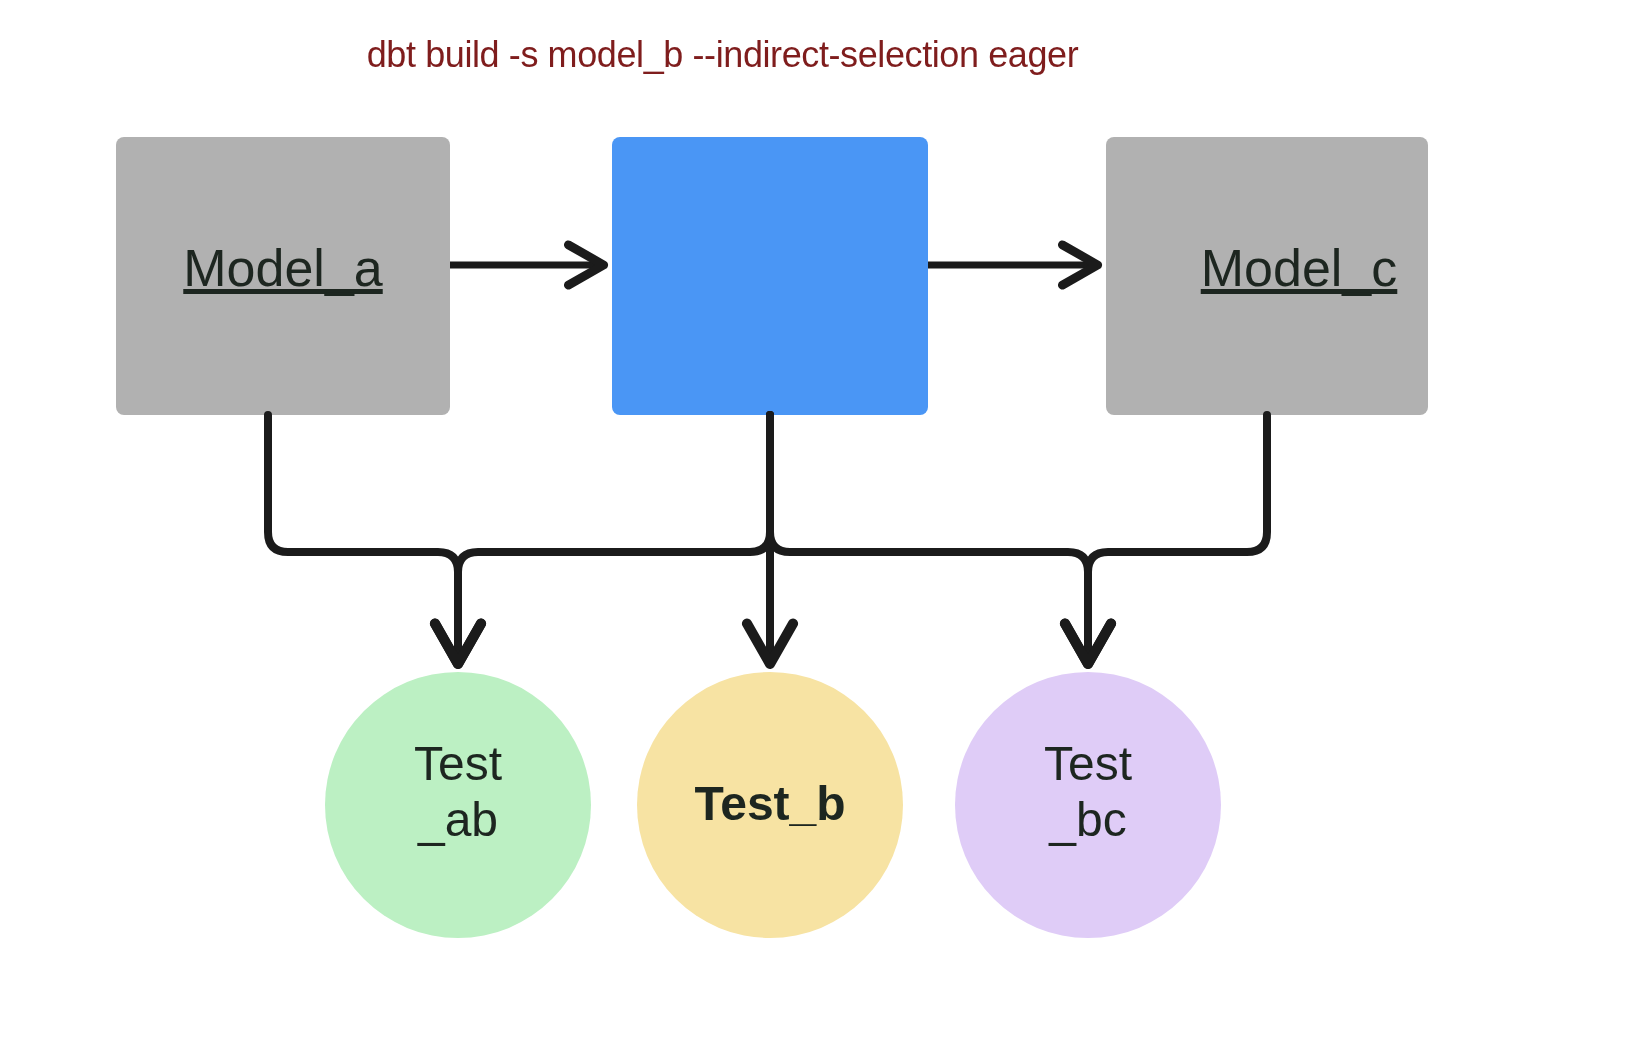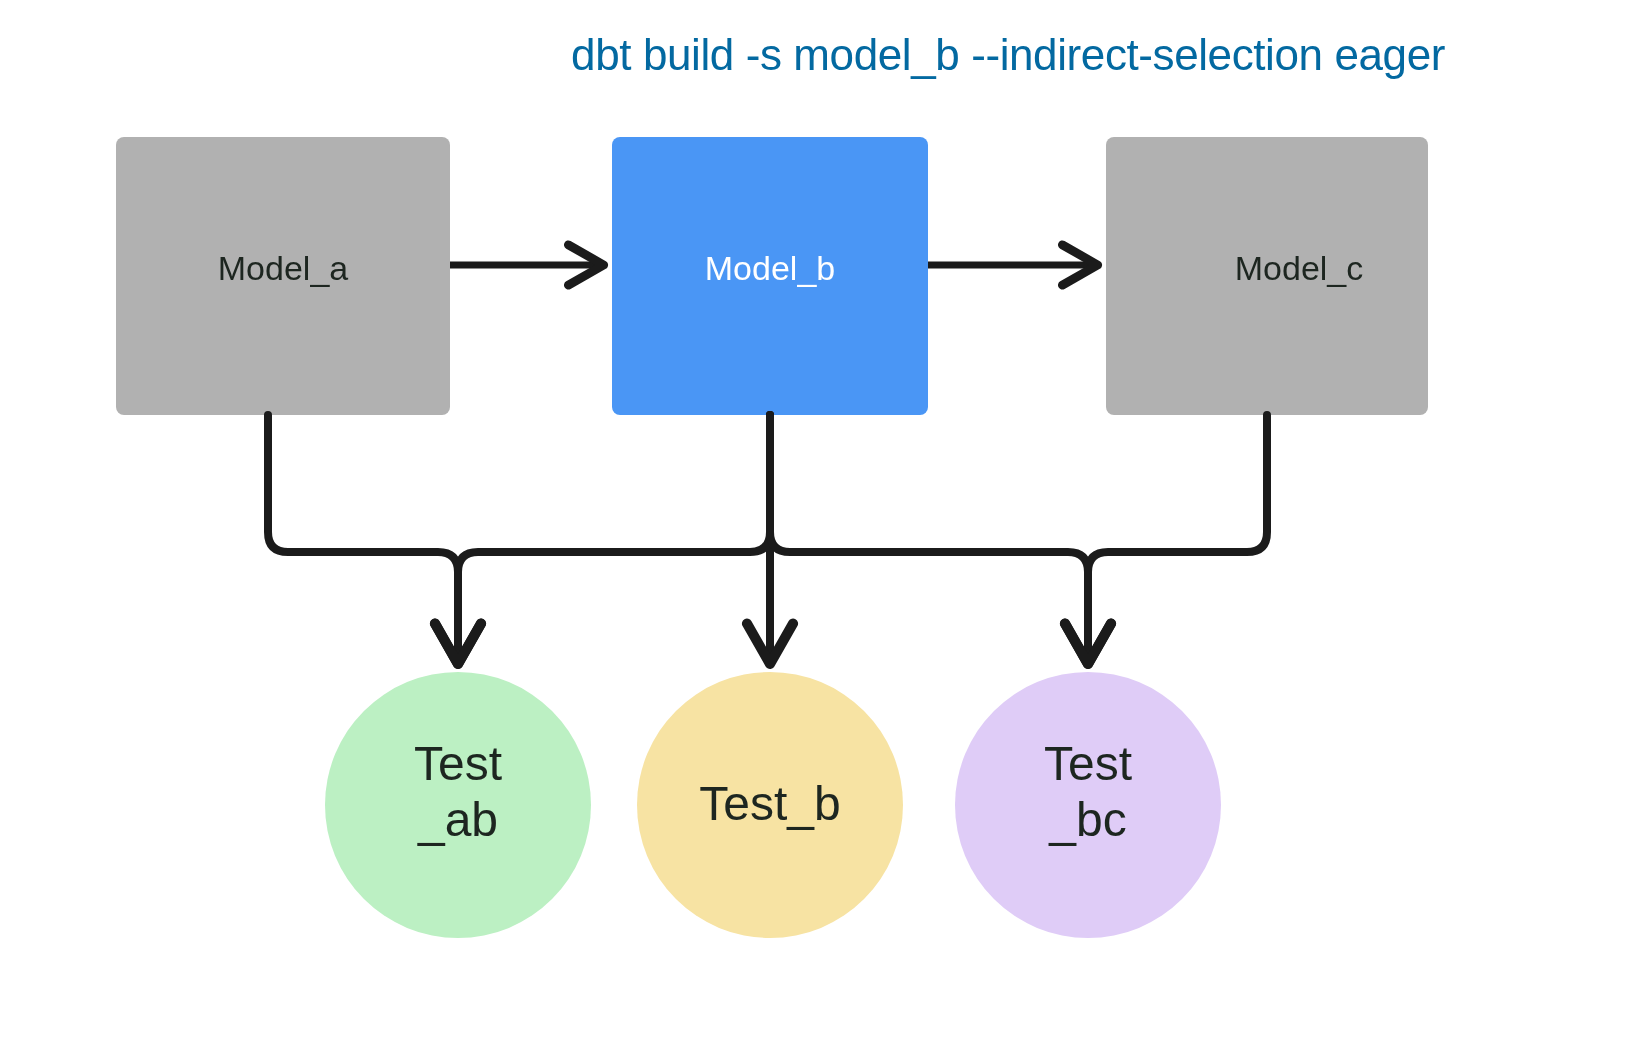--- a/index.html
+++ b/index.html
@@ -24,42 +24,43 @@
     left: 0;
     top: 0;
     width: 1630px;
     height: 1060px;
   }
   .diagram-title {
     position: absolute;
     left: 0;
     top: 24px;
     width: 1445px;
-    text-align: right;
-    font-size: 44px;
+    text-align: center;
+    font-size: 36px;
     line-height: 62px;
-    color: #0369a1;
+    color: #7f1d1d;
     font-family: "Liberation Sans", sans-serif;
     white-space: nowrap;
     letter-spacing: -0.4px;
   }
   .node-label {
     position: absolute;
     text-align: center;
     font-family: "Liberation Sans", sans-serif;
     font-size: 48px;
     line-height: 56px;
     color: #1d2620;
     pointer-events: none;
     white-space: pre-line;
   }
   .node-label.on-blue { color: #ffffff; }
   .model-label {
-    font-size: 34px;
+    font-size: 52px;
     line-height: 56px;
+    text-decoration: underline;
   }
 </style>
 </head>
 <body>
 
 <div id="canvas">
 
   <div class="diagram-title">dbt build -s model_b --indirect-selection eager</div>
 
   <svg id="diagram-svg" viewBox="0 0 1630 1060">
@@ -91,25 +92,24 @@
       <path d="M 1267 415 L 1267 532 Q 1267 552 1247 552 L 1108 552 Q 1088 552 1088 572 L 1088 662" marker-end="url(#arrowhead)"></path>
     </g>
 
     <circle cx="458" cy="805" r="133" fill="#bcf0c3"></circle>
     <circle cx="770" cy="805" r="133" fill="#f7e3a3"></circle>
     <circle cx="1088" cy="805" r="133" fill="#dfccf7"></circle>
   </svg>
 
   <div class="node-label model-label" style="left:116px; top:240px; width:334px;">Model_a</div>
 
-  <div class="node-label model-label on-blue" style="left:612px; top:240px; width:316px;">Model_b</div>
 
   <div class="node-label model-label" style="left:1106px; top:240px; width:322px;margin-left:32px;">Model_c</div>
 
   <div class="node-label" style="left:325px; top:736px; width:266px;">Test
 _ab</div>
 
-  <div class="node-label" style="left:637px; top:776px; width:266px;">Test_b</div>
+  <div class="node-label" style="left:637px; top:776px; width:266px;font-weight:bold;">Test_b</div>
 
   <div class="node-label" style="left:955px; top:736px; width:266px;">Test
 _bc</div>
 
 </div>
 
 </body></html>

